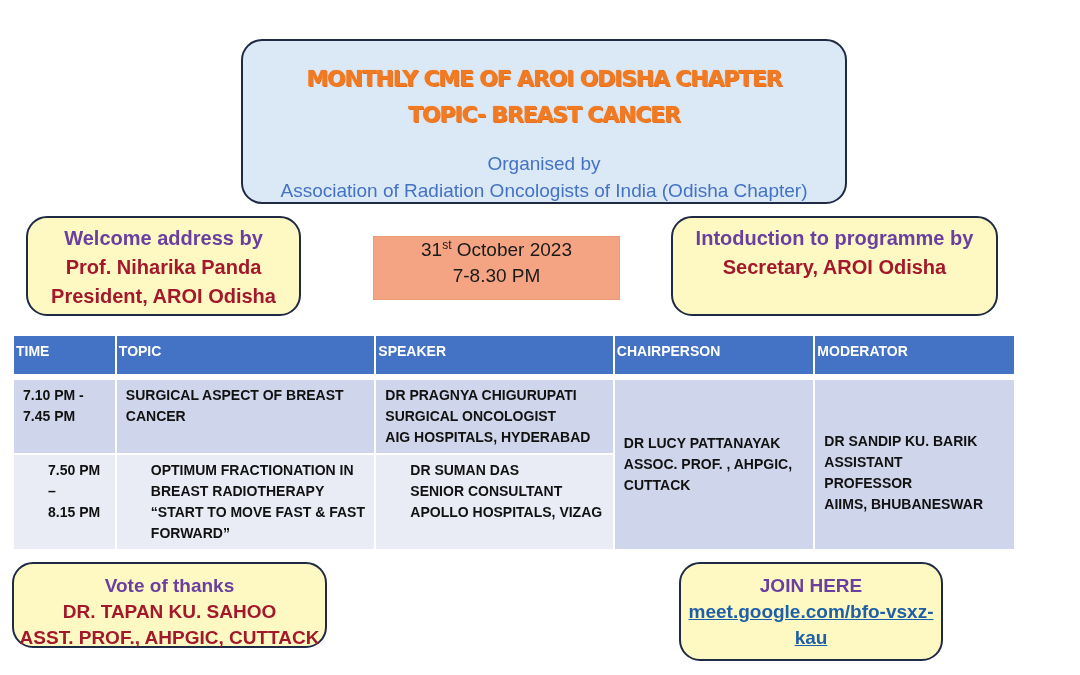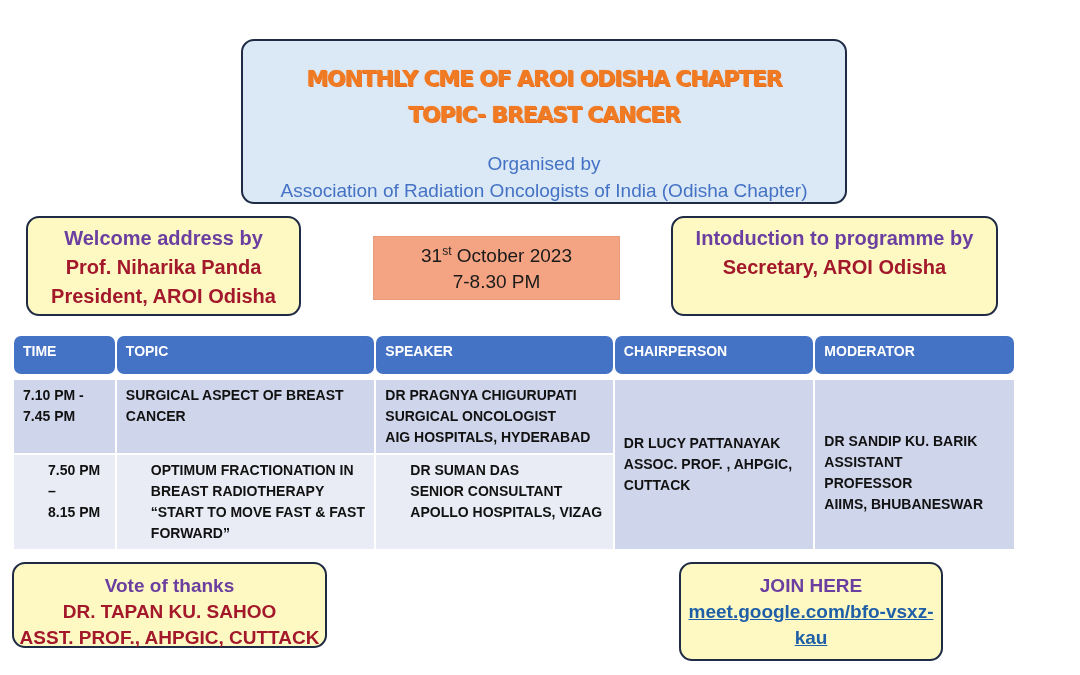--- a/index.html
+++ b/index.html
@@ -1,35 +1,35 @@
 <!DOCTYPE html>
 <html><head>
 <meta charset="utf-8">
 <style>
   html, body { margin:0; padding:0; }
   body { width:1080px; height:675px; background:#ffffff; position:relative; overflow:hidden;
          font-family:"Liberation Sans", "DejaVu Sans", sans-serif; }
-  .box { position:absolute; box-sizing:border-box; border:2px solid #1f2a44; border-radius:13px; text-align:center; }
+  .box { position:absolute; box-sizing:border-box; border:2px solid #1f2a44; border-radius:21px; text-align:center; }
   .title-box { left:241px; top:39px; width:606px; height:165px; background:#dbe8f6; }
   .title-line { font-family:"DejaVu Sans", sans-serif; font-weight:bold; font-size:22px; color:#f07a22;
                 letter-spacing:-1.2px; line-height:36px;
                 text-shadow: 0 0 1px #f59a4a, 1px 1px 0 #e8691a; }
   .title-line.first { margin-top:20px; }
   .org { font-size:19px; color:#4472c4; line-height:27px; }
   .org.first { margin-top:17px; }
   .peach { background:#fef9c3; }
   .purple { color:#6b3fa0; font-weight:bold; }
   .maroon { color:#a3192b; font-weight:bold; }
   .welcome { left:26px; top:216px; width:275px; height:100px; font-size:20px; line-height:29px; padding-top:6px; }
   .intro { left:671px; top:216px; width:327px; height:100px; font-size:20px; line-height:29px; padding-top:6px; }
   .datebox { position:absolute; left:373px; top:236px; width:247px; height:64px; background:#f4a482;
-             border:1px solid #e79b7a; box-sizing:border-box; text-align:center; font-size:19px; color:#1a1a1a; line-height:26px; padding-top:6px; }
+             border:1px solid #e79b7a; box-sizing:border-box; text-align:center; font-size:19px; color:#1a1a1a; line-height:26px; padding-top:0; }
   .datebox sup { font-size:12px; line-height:0; }
   table.agenda { position:absolute; left:12px; top:334px; width:1004px; border-collapse:separate; border-spacing:2px; }
-  .agenda th { background:#4472c4; color:#fff; text-align:left; font-size:14px; font-weight:bold; padding:7px 9px; height:24px; vertical-align:top;border-radius:7px; }
+  .agenda th { background:#4472c4; color:#fff; text-align:left; font-size:14px; font-weight:bold; padding:7px 2px; height:24px; vertical-align:top; }
   .agenda td { font-size:14px; font-weight:bold; color:#111; padding:5px 9px; vertical-align:top; line-height:21px; }
   .agenda tr.r1 td { background:#cfd5ea; height:58px; }
   .agenda tr.r2 td { background:#e9ebf5; height:80px;padding-left:34px; }
   .agenda td.merged { background:#cfd5ea !important; vertical-align:middle; }
   .agenda .head-spacer td { height:2px; padding:0; background:transparent; }
   .cell-line { display:block; }
   .vote { left:12px; top:562px; width:315px; height:86px; font-size:19px; line-height:26px; padding-top:9px; }
   .join { left:679px; top:562px; width:264px; height:99px; font-size:19px; line-height:26px; padding-top:9px; }
   .link { color:#1f5fa8; font-weight:bold; text-decoration:underline; }
 </style>

